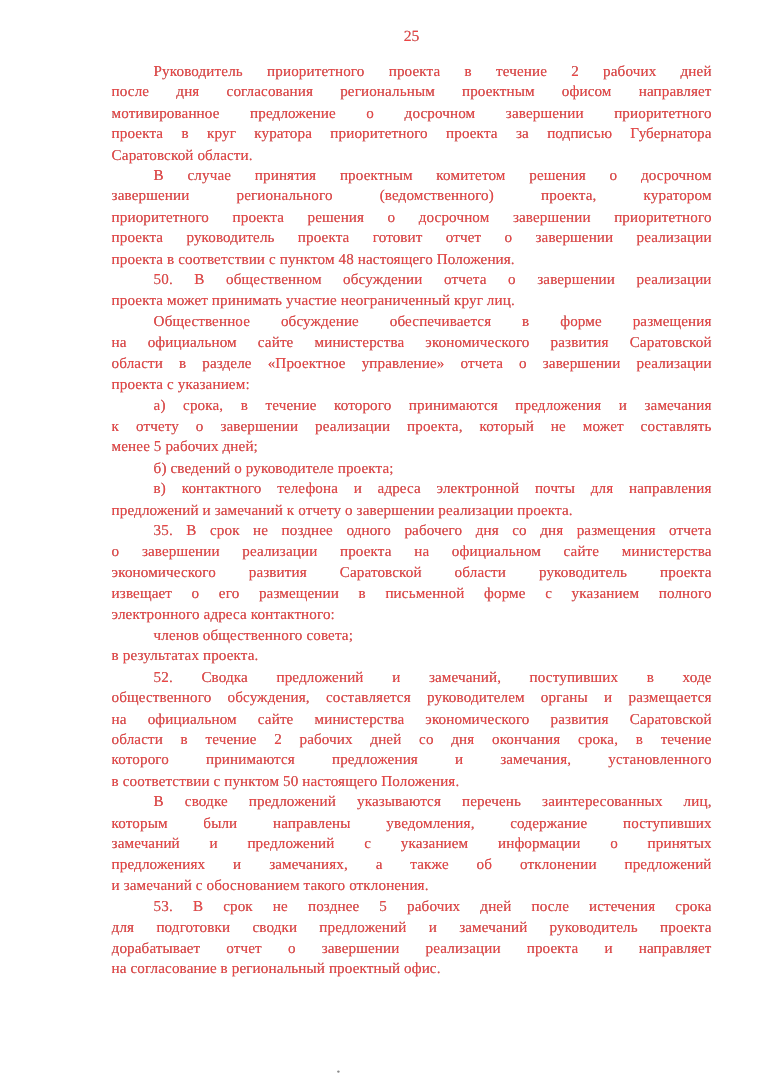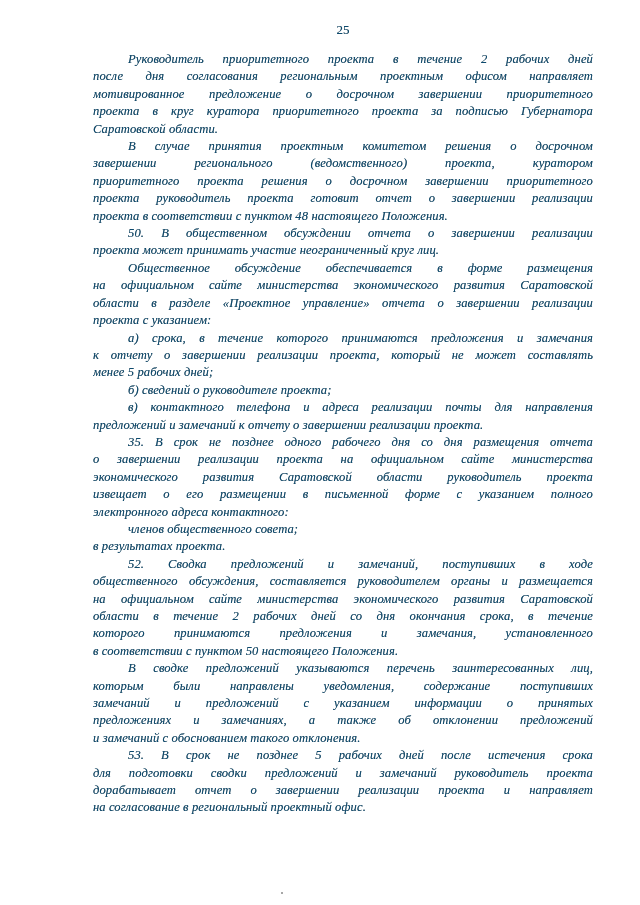--- a/index.html
+++ b/index.html
@@ -7,41 +7,40 @@
     padding: 0;
     background: #ffffff;
   }
   .page {
     position: relative;
     width: 640px;
     height: 905px;
     background: #ffffff;
     overflow: hidden;
     font-family: "Liberation Serif", serif;
-    color: #0c4a6e;
+    color: #ef4444;
     text-shadow: 0 0 0.4px rgba(40,40,40,0.55); 
   }
   .page-number {
     position: absolute;
     top: 22px;
     left: 93px;
     width: 500px;
     text-align: center;
     font-size: 13px;
     line-height: 15px;
   }
   .content {
     position: absolute;
     top: 51px;
     left: 93px;
     width: 500px;
     font-size: 12.6px;
     line-height: 17.4px;
     letter-spacing: 0.1px;
-    font-style: italic;
   }
   .para {
     margin: 0;
     padding: 0;
   }
   .line {
     display: block;
     text-align: justify;
     text-align-last: justify;
     overflow: hidden;
@@ -95,21 +94,21 @@
       </p>
       <p class="para">
         <span class="line first">а) срока, в течение которого принимаются предложения и замечания</span>
         <span class="line">к отчету о завершении реализации проекта, который не может составлять</span>
         <span class="line last">менее 5 рабочих дней;</span>
       </p>
       <p class="para">
         <span class="line first last">б) сведений о руководителе проекта;</span>
       </p>
       <p class="para">
-        <span class="line first">в) контактного телефона и адреса реализации почты для направления</span>
+        <span class="line first">в) контактного телефона и адреса электронной почты для направления</span>
         <span class="line last">предложений и замечаний к отчету о завершении реализации проекта.</span>
       </p>
       <p class="para">
         <span class="line first">35. В срок не позднее одного рабочего дня со дня размещения отчета</span>
         <span class="line">о завершении реализации проекта на официальном сайте министерства</span>
         <span class="line">экономического развития Саратовской области руководитель проекта</span>
         <span class="line">извещает о его размещении в письменной форме с указанием полного</span>
         <span class="line last">электронного адреса контактного:</span>
       </p>
       <p class="para">

